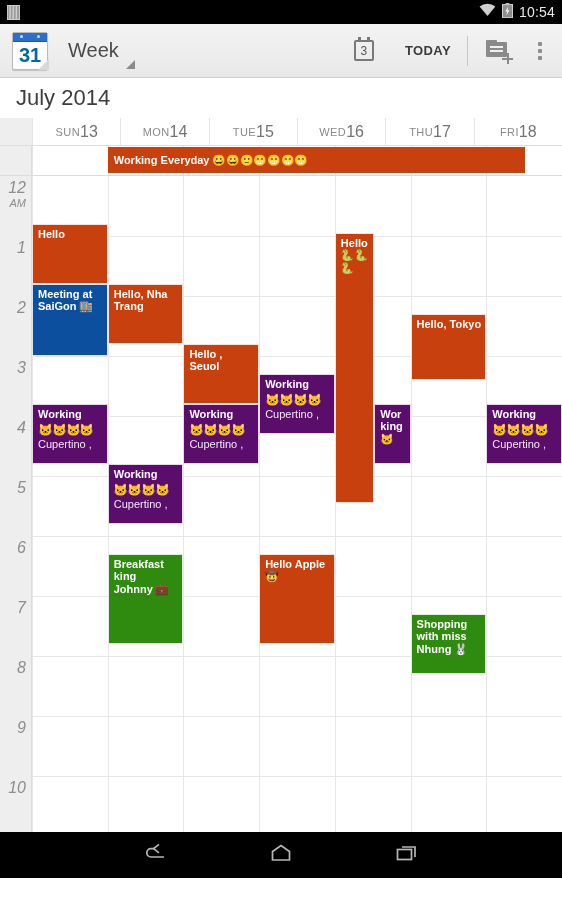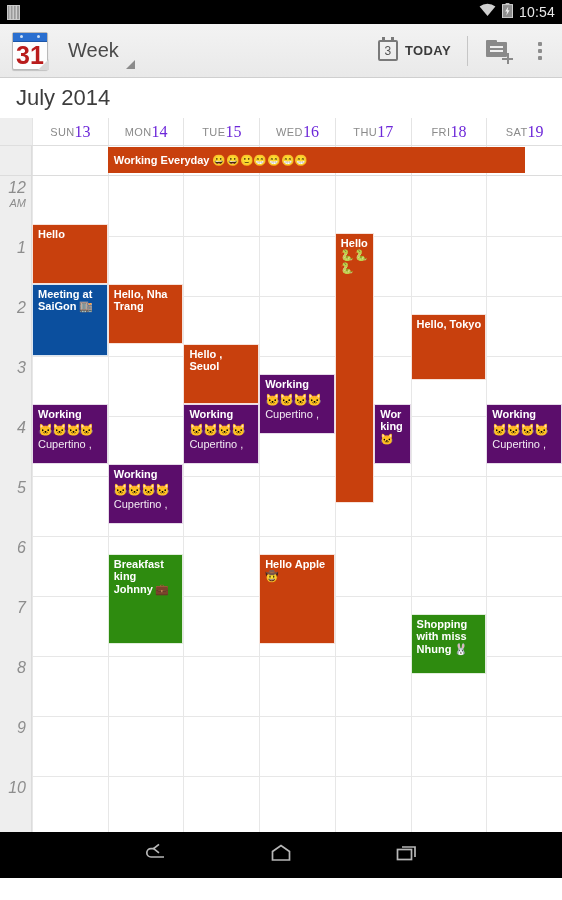--- a/index.html
+++ b/index.html
@@ -45,21 +45,21 @@
     border-bottom: 1px solid #1c56a8;
     position: relative;
   }
   .cal-glyph .top i {
     position: absolute; top: 2.5px; width: 3px; height: 3px;
     background: #cfe0f5; border-radius: 50%;
   }
   .cal-glyph .top i:nth-child(1) { left: 7px; }
   .cal-glyph .top i:nth-child(2) { right: 7px; }
   .cal-glyph .num {
-    font-size: 25px; font-weight: bold; color: #b91c1c;
+    font-size: 20px; font-weight: bold; color: #0369a1;
     text-align: center; line-height: 26px;
     font-family: "Liberation Sans", sans-serif;
   }
   .cal-fold {
     position: absolute; right: 3px; bottom: 2px;
     width: 0; height: 0;
     border-left: 11px solid transparent;
     border-bottom: 11px solid #d8d8d8;
   }
   .view-label {
@@ -84,21 +84,21 @@
     width: 3px; height: 4px; background: #797979;
   }
   .today-cal::after {
     content: ""; position: absolute; top: -5px; right: 2px;
     width: 3px; height: 4px; background: #797979;
   }
   .today-cal span {
     font-size: 12px; color: #555; line-height: 15px; font-weight: normal;
   }
   .today-text {
-    font-size: 13px; font-weight: bold; color: #3b3b3b; letter-spacing: .4px;
+    font-size: 13px; font-weight: bold; color: #3b3b3b; letter-spacing: .4px; margin-left: 24px;
   }
   .ab-divider { width: 1px; height: 30px; background: #c6c6c6; margin: 0 6px; }
   .icon-btn { padding: 0 12px; display: flex; align-items: center; }
   .add-evt { position: relative; width: 26px; height: 22px; }
   .add-evt .body {
     position: absolute; left: 0; top: 2px; width: 21px; height: 15px;
     background: #8a8a8a; border-radius: 1px;
   }
   .add-evt .flap {
     position: absolute; left: 0; top: 0; width: 11px; height: 4px;
@@ -126,21 +126,21 @@
   .weekheader {
     display: flex; height: 28px;
     background: #ffffff; border-bottom: 1px solid #dedede;
   }
   .wh-gutter { width: 32px; flex: 0 0 32px; background: #eeeeee; }
   .wh-day {
     flex: 1 1 0; display: flex; align-items: center; justify-content: center;
     border-left: 1px solid #e4e4e4;
   }
   .wh-dow { font-size: 11px; color: #8a8a8a; letter-spacing: .4px; }
-  .wh-num { font-size: 16px; color: #6d28d9; font-family: Liberation Serif, serif; }
+  .wh-num { font-size: 16px; color: #737373; }
 
   
   .allday {
     display: flex; height: 30px; position: relative;
     background: #ffffff; border-bottom: 1px solid #dcdcdc;
   }
   .allday .gutter { width: 32px; flex: 0 0 32px; background: #eeeeee; }
   .allday .cols { flex: 1 1 auto; display: flex; position: relative; }
   .allday .col { flex: 1 1 0; border-left: 1px solid #e4e4e4; }
   .allday-event {
@@ -286,24 +286,20 @@
     <span class="wh-dow">WED</span>
     <span class="wh-num">16</span>
   </div>
   <div class="wh-day">
     <span class="wh-dow">THU</span>
     <span class="wh-num">17</span>
   </div>
   <div class="wh-day">
     <span class="wh-dow">FRI</span>
     <span class="wh-num">18</span>
-  </div>
-  <div class="wh-day">
-    <span class="wh-dow">SAT</span>
-    <span class="wh-num">19</span>
   </div>
 </div>
 
 <div class="allday">
   <div class="gutter"></div>
   <div class="cols" id="allday-cols">
     <div class="col"></div>
     <div class="col"></div>
     <div class="col"></div>
     <div class="col"></div>

